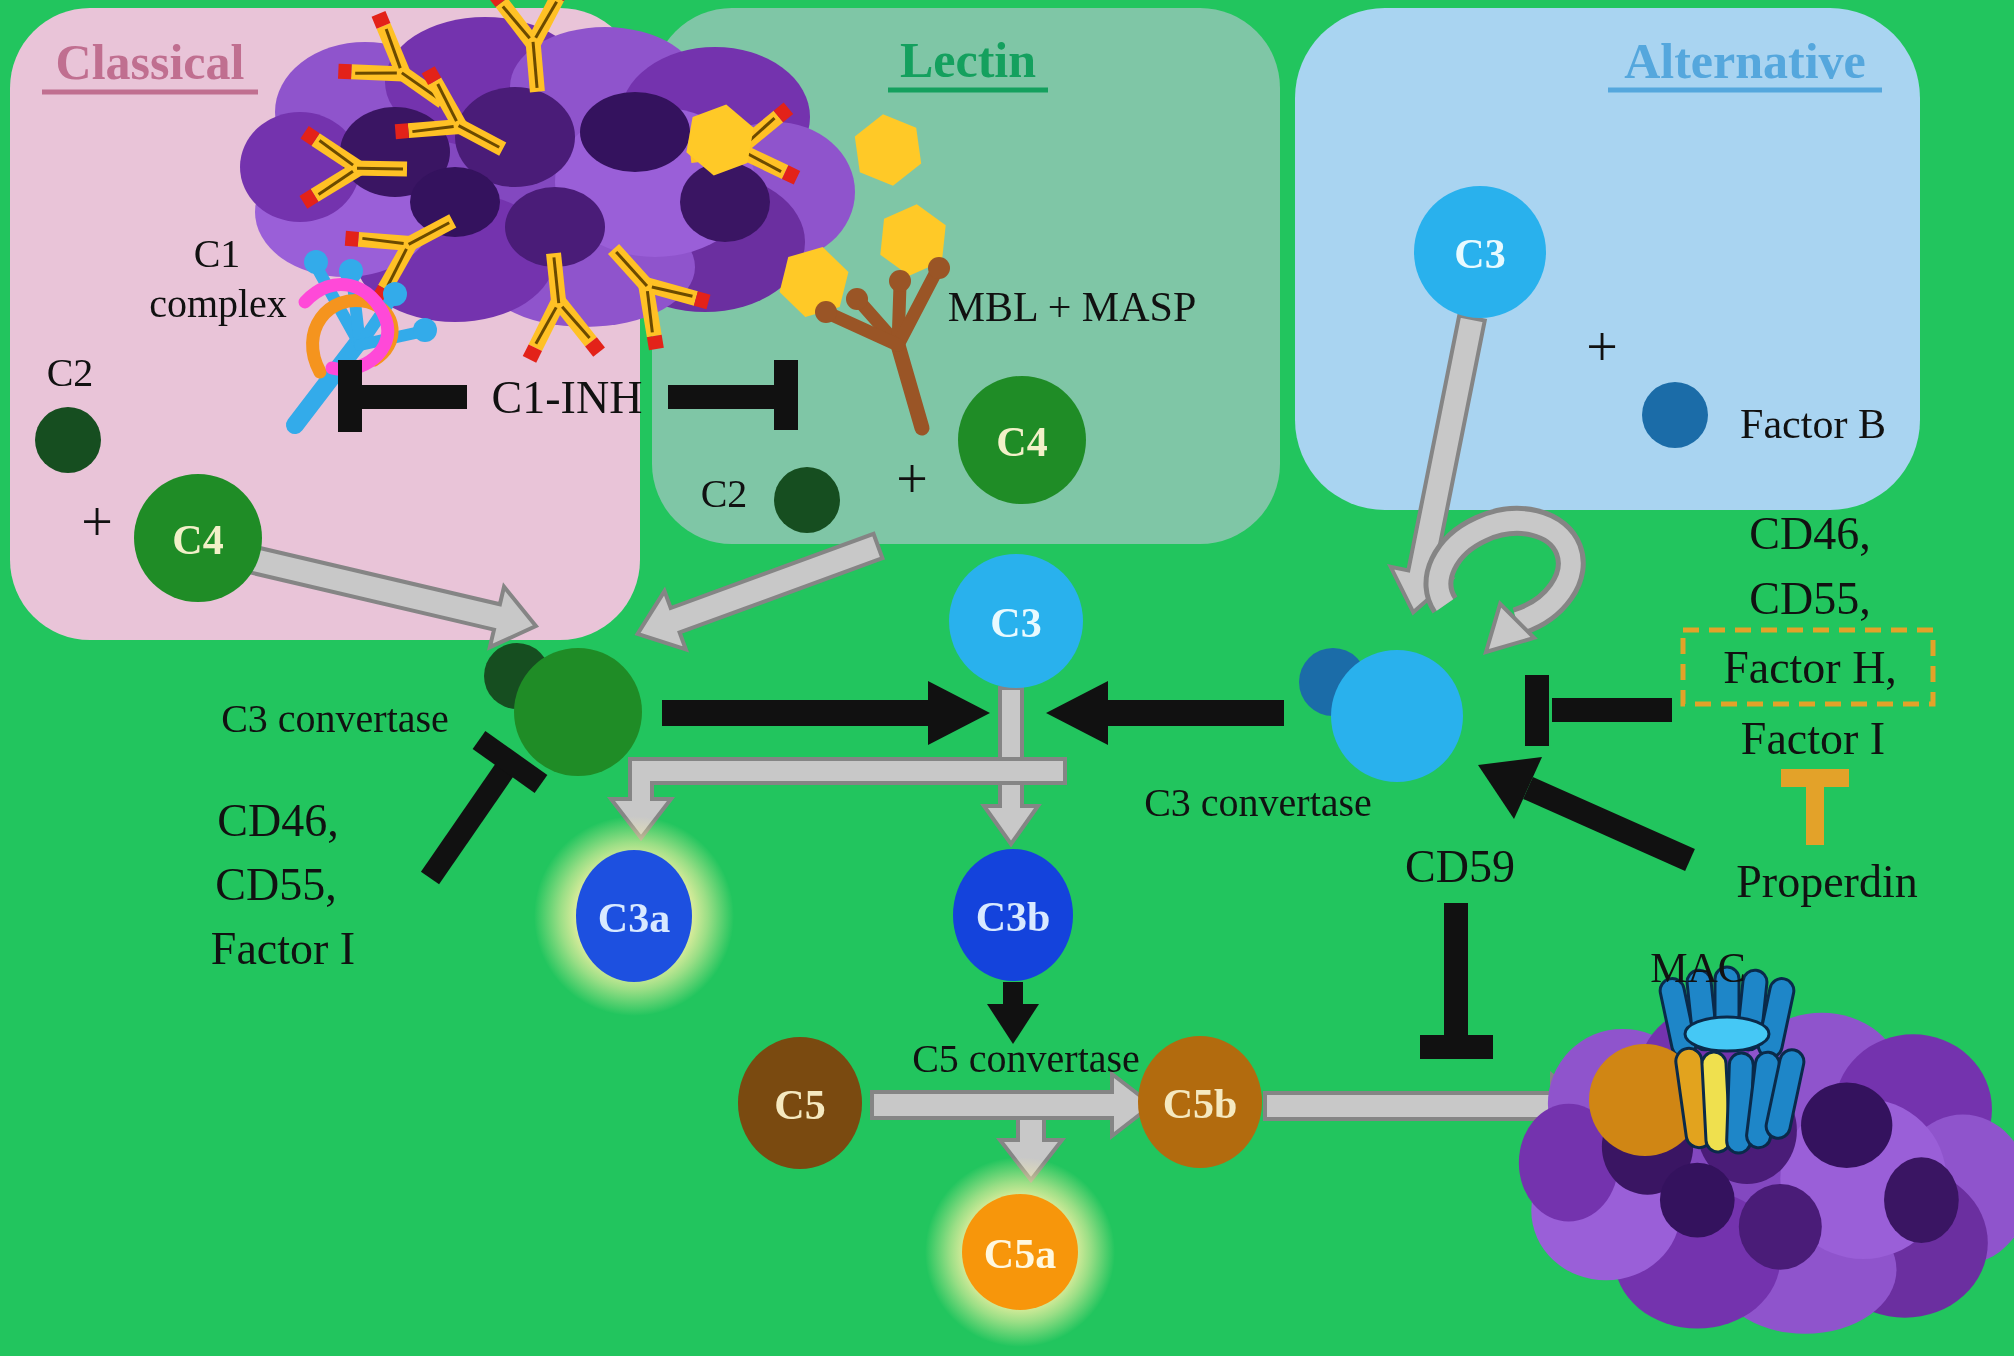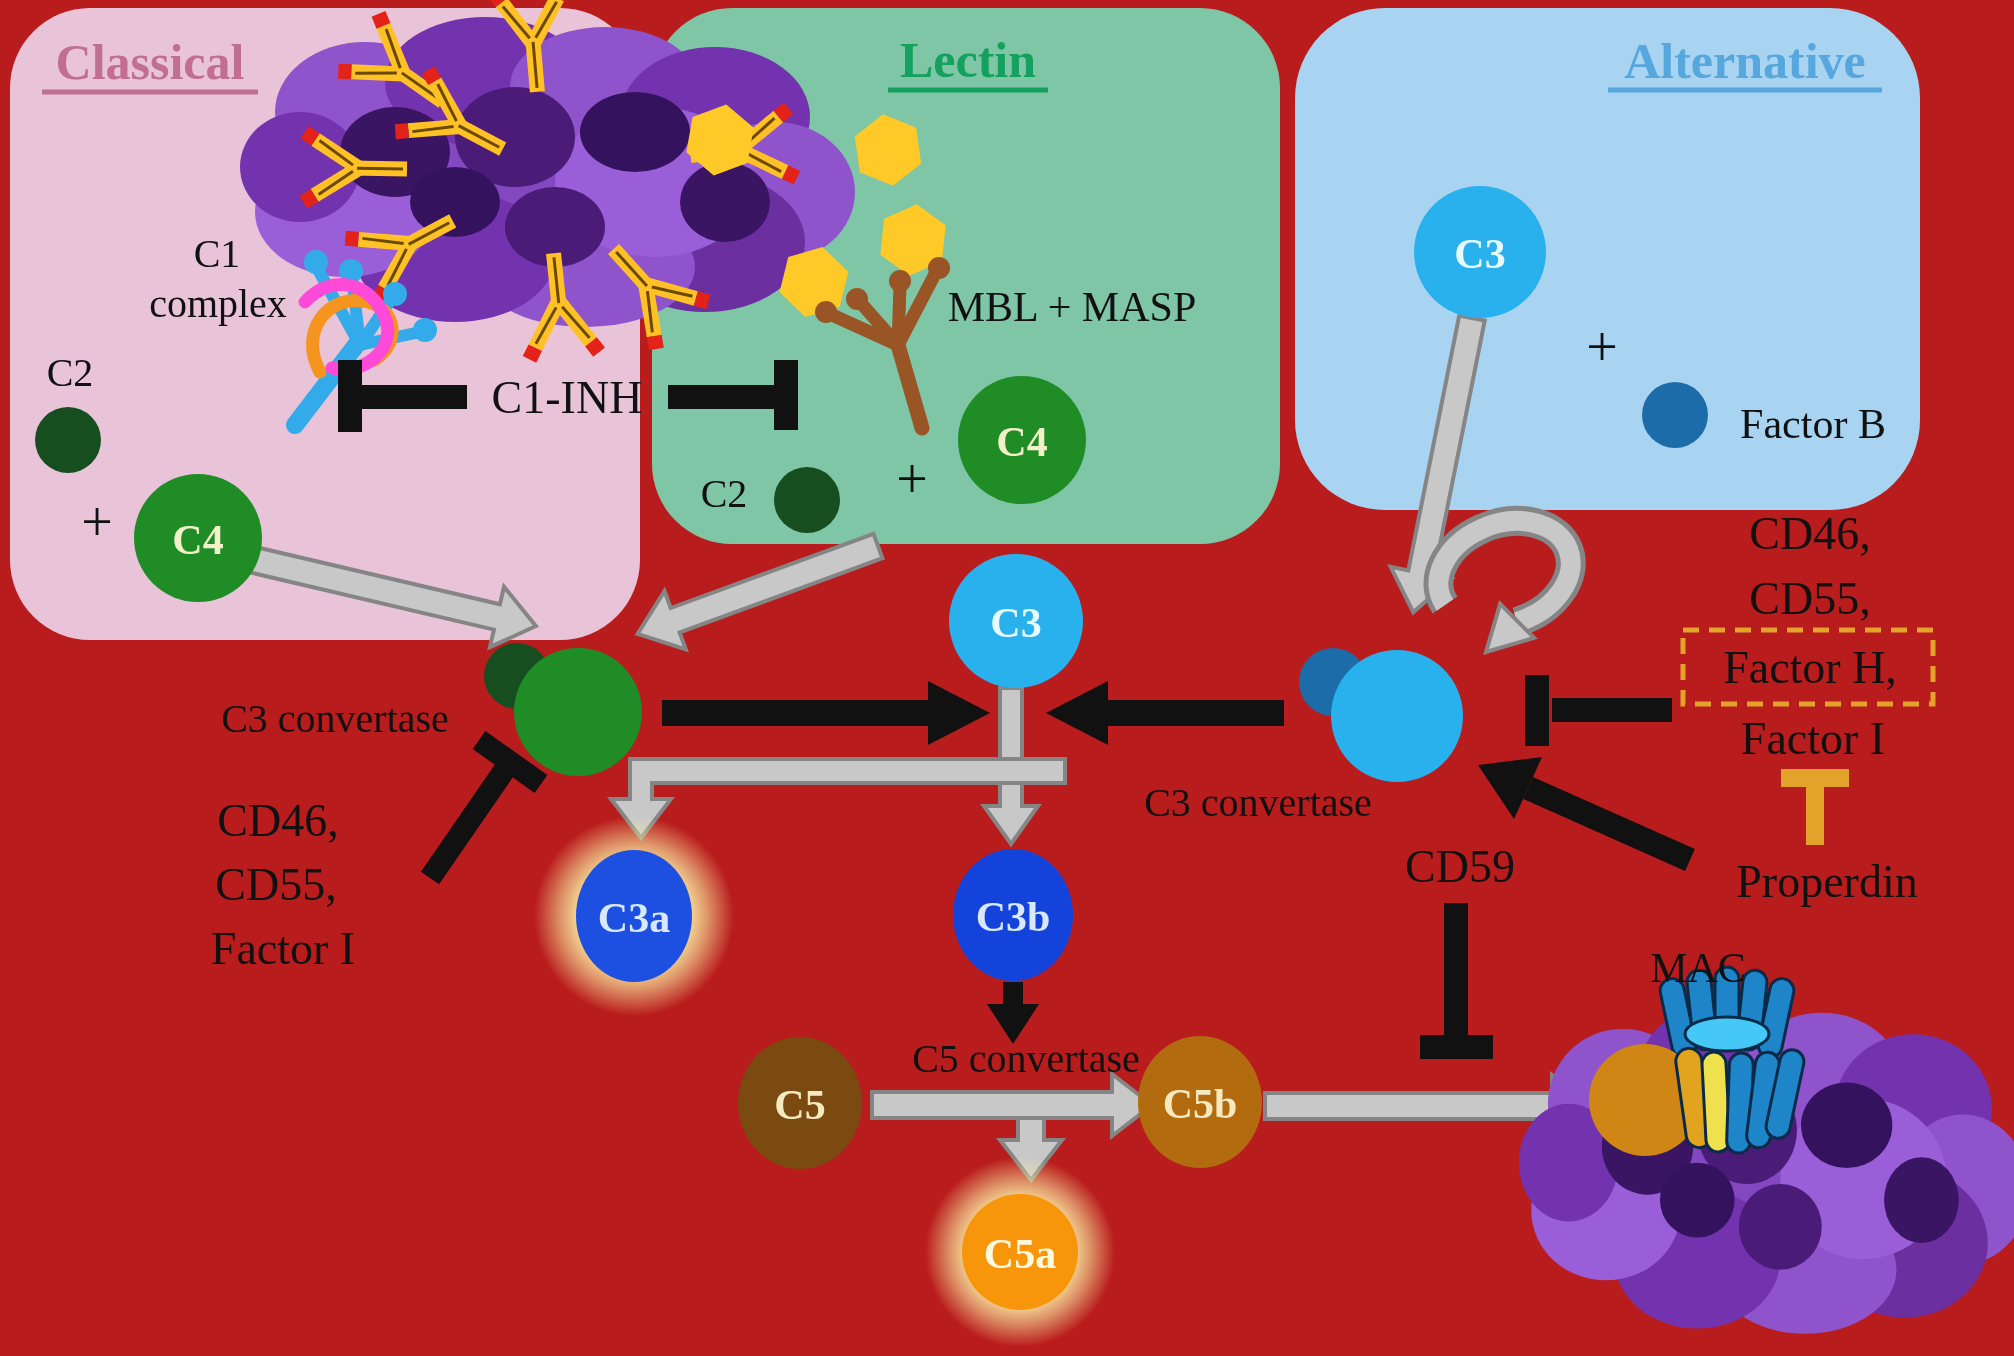--- a/index.html
+++ b/index.html
@@ -1,16 +1,16 @@
 <!DOCTYPE html>
 <html><head>
 <meta charset="utf-8">
 <style>
   html,body{margin:0;padding:0;background:#ffffff;}
-  .stage{position:relative;width:2014px;height:1356px;background:#b91c1c;overflow:hidden;}
+  .stage{position:relative;width:2014px;height:1356px;background:#22c55e;overflow:hidden;}
   svg{position:absolute;left:0;top:0;}
   text{font-family:"Liberation Serif","DejaVu Serif",serif;}
   .ttl{font-weight:bold;font-size:50px;}
   .lbl{font-size:40px;fill:#111111;}
   .lbl42{font-size:42px;fill:#111111;}
   .lbl46{font-size:46px;fill:#111111;}
   .plus{font-size:56px;fill:#111111;}
   .circlbl{font-weight:bold;font-size:42px;}
 </style>
 </head>

